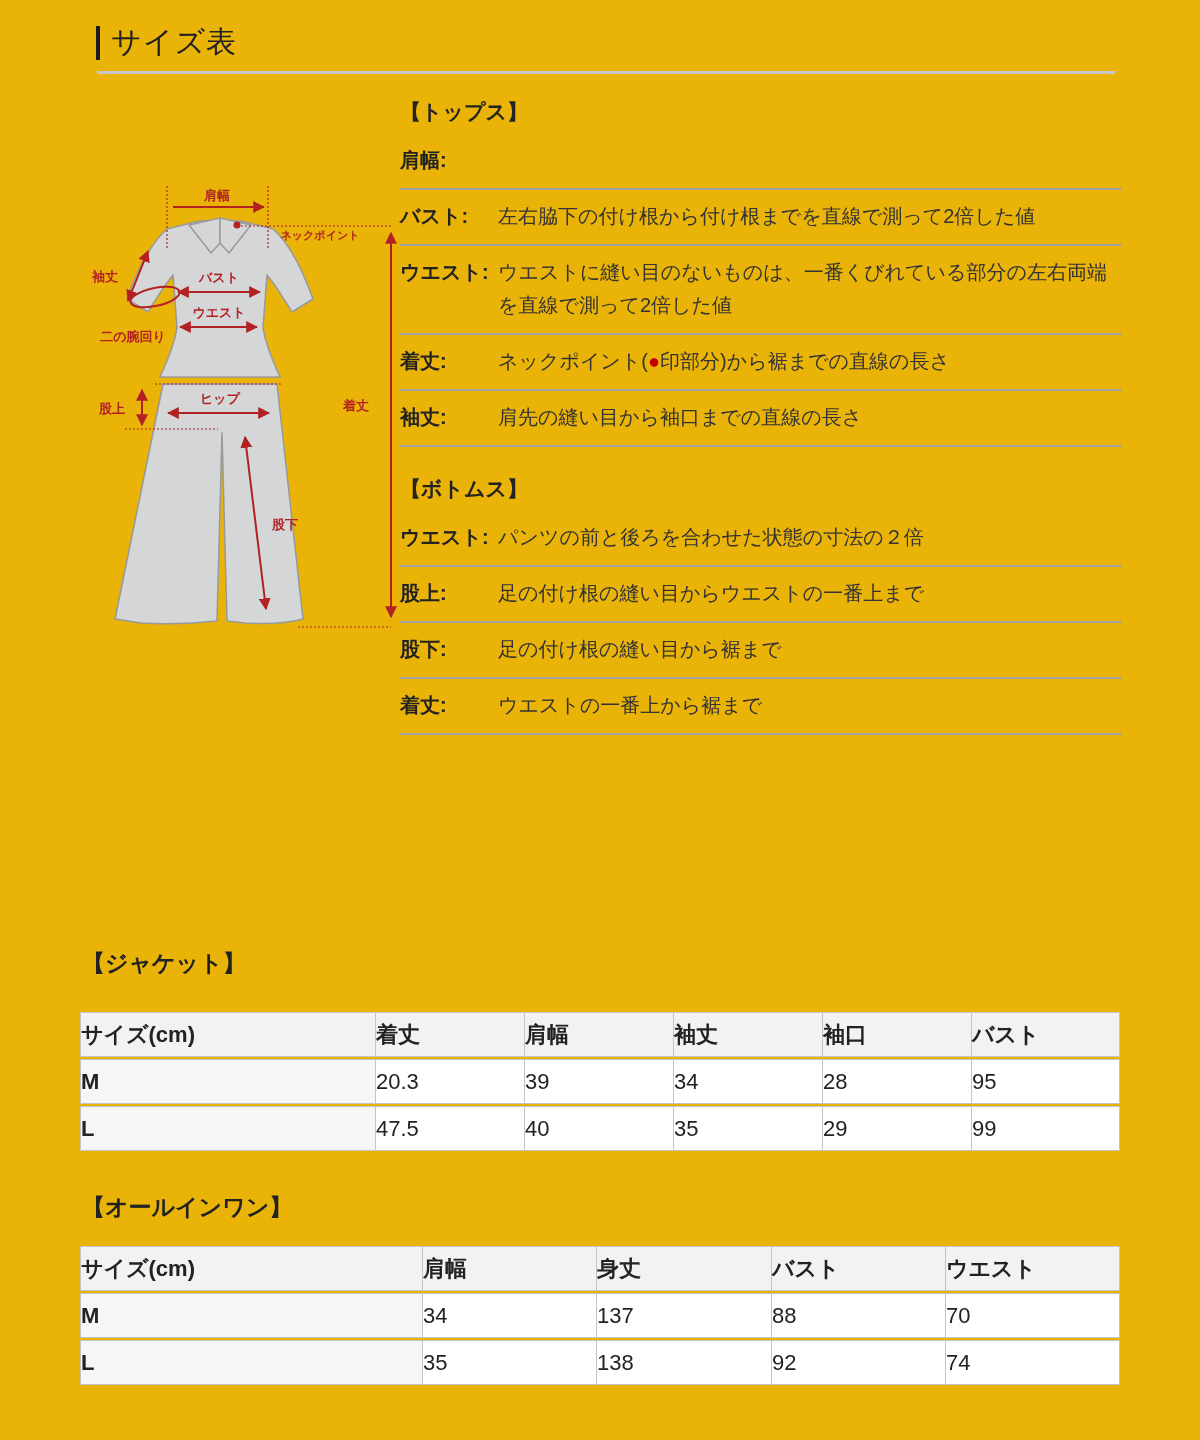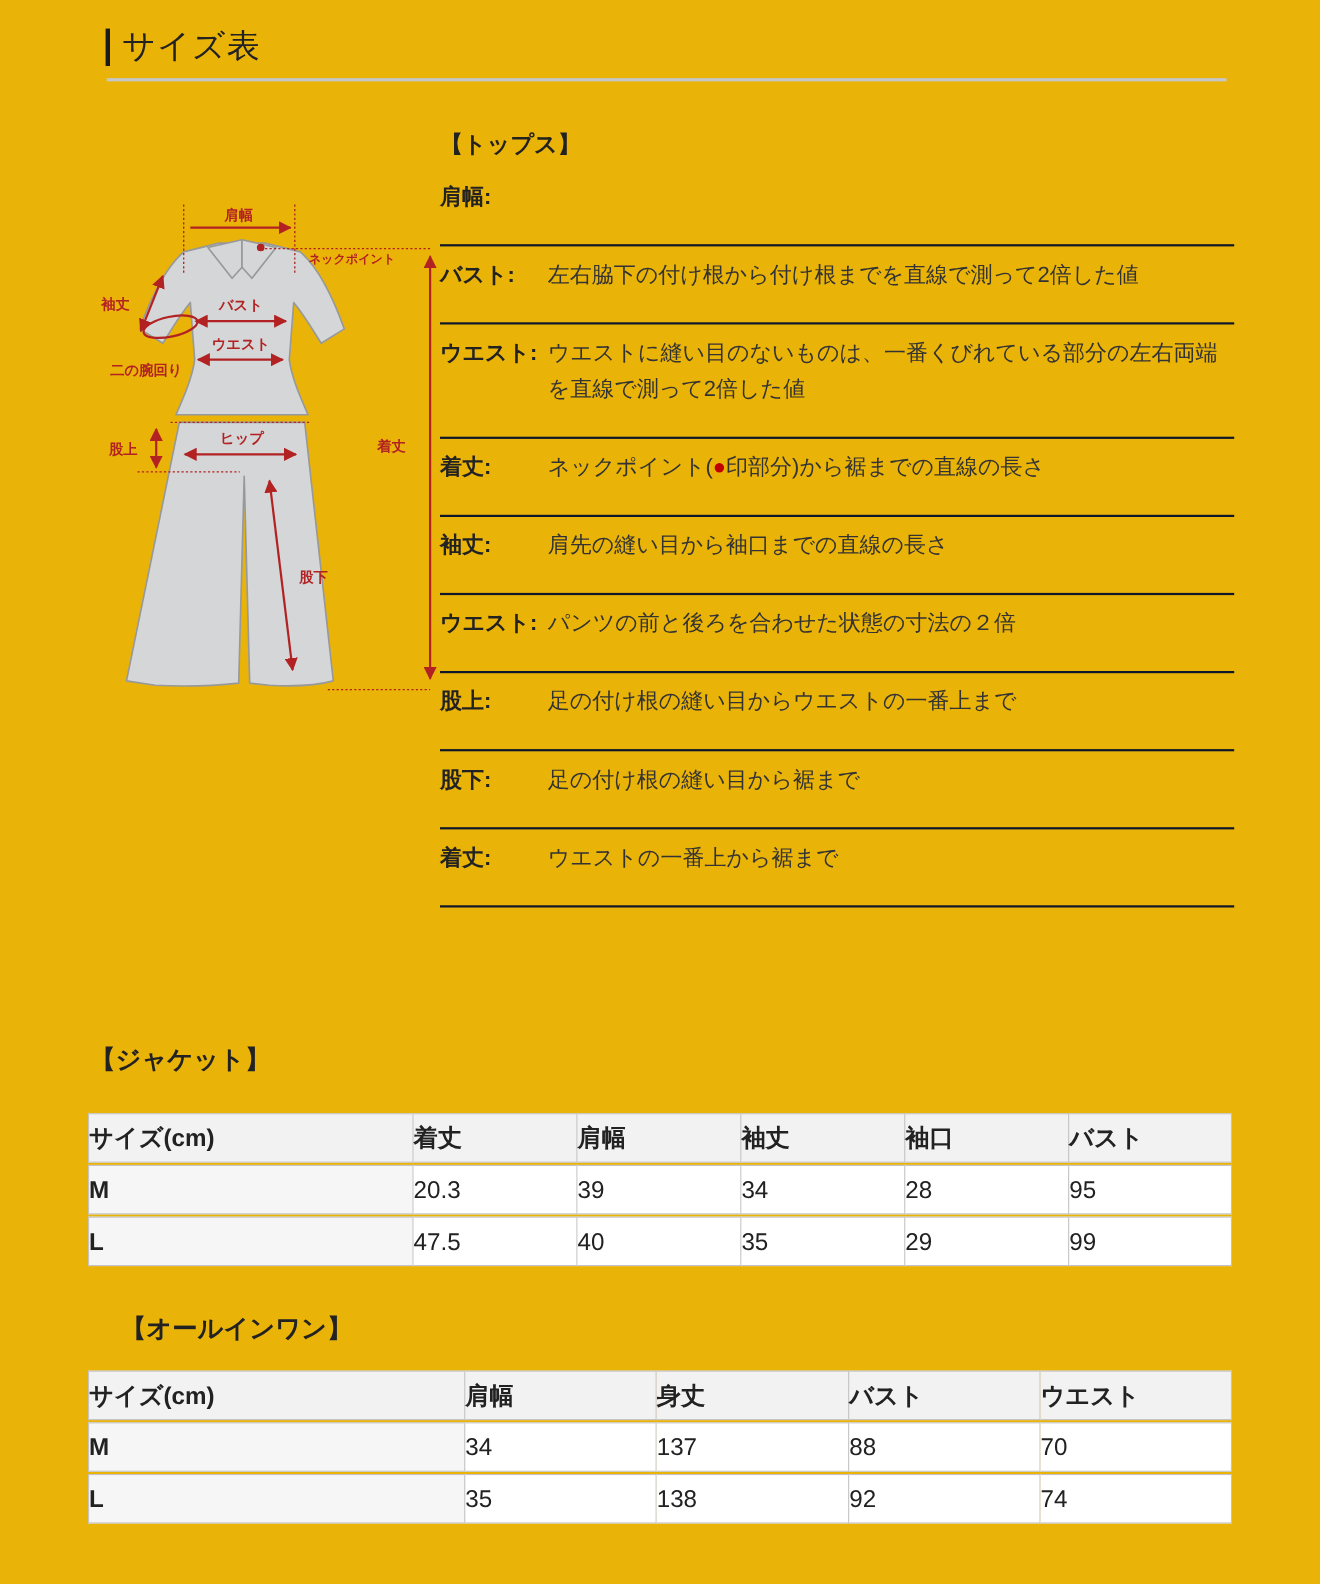--- a/index.html
+++ b/index.html
@@ -13,32 +13,32 @@
   .page-title { font-size:30px; font-weight:400; color:#222; letter-spacing:1px; }
   .title-divider { position:absolute; left:97px; top:71px; width:1018px; height:3px; background:#c6c6c6; }
 
   
   .diagram { position:absolute; left:85px; top:163px; width:322px; height:478px; }
   .diagram text { font-size:13px; font-weight:bold; fill:#b22222; }
   .diagram text.small { font-size:11px; }
 
   
   .defs { position:absolute; left:400px; top:98px; width:722px; }
-  .sec-heading { font-size:21px; font-weight:bold; color:#222;margin-top:19px; }
+  .sec-heading { font-size:21px; font-weight:bold; color:#222; }
   .sec-heading.tops { margin-bottom:8px; }
   .sec-heading.bottoms { margin-top:28px; margin-bottom:8px; }
-  .def-row { display:flex; align-items:flex-start; padding:10px 0 26px 0; border-bottom:2px solid #0f172a; font-size:20px; line-height:33px; }
+  .def-row { display:flex; align-items:flex-start; padding:10px 0 11px 0; border-bottom:2px solid #a3a3a3; font-size:20px; line-height:33px; }
   .def-label { width:98px; flex:0 0 98px; font-weight:bold; color:#222; }
   .def-desc { flex:1; max-width:612px; color:#333; }
   .dot { color:#c00000; }
 
   
   .tbl-heading { position:absolute; left:82px; font-size:23px; font-weight:bold; color:#222; }
   .jacket-heading { top:948px; }
-  .allinone-heading { top:1192px;margin-left:28px; }
+  .allinone-heading { top:1192px; }
   .size-table { position:absolute; left:80px; border-collapse:separate; border-spacing:0 2px; width:1040px; table-layout:fixed; font-size:22px; color:#222; }
   .jacket-table { top:1010px; }
   .allinone-table { top:1244px; }
   .size-table th, .size-table td { border:1px solid #c4c4c4; border-left:0; height:45px; text-align:left; vertical-align:middle; padding:0; background:#fff; }
   .size-table th:first-child, .size-table td:first-child { border-left:1px solid #c4c4c4; }
   .size-table thead th { background:#f2f2f2; font-weight:bold; }
   .size-table .row-label { background:#f6f6f6; font-weight:bold; }
 </style>
 </head>
 <body>
@@ -126,20 +126,21 @@
     <div class="def-row">
       <div class="def-label">着丈:</div>
       <div class="def-desc"><span>ネックポイント(</span><span class="dot">●</span><span>印部分)から裾までの直線の長さ</span></div>
     </div>
 
     <div class="def-row">
       <div class="def-label">袖丈:</div>
       <div class="def-desc">肩先の縫い目から袖口までの直線の長さ</div>
     </div>
 
+    <div class="sec-heading bottoms">【ボトムス】</div>
 
     <div class="def-row">
       <div class="def-label">ウエスト:</div>
       <div class="def-desc">パンツの前と後ろを合わせた状態の寸法の２倍</div>
     </div>
 
     <div class="def-row">
       <div class="def-label">股上:</div>
       <div class="def-desc">足の付け根の縫い目からウエストの一番上まで</div>
     </div>

